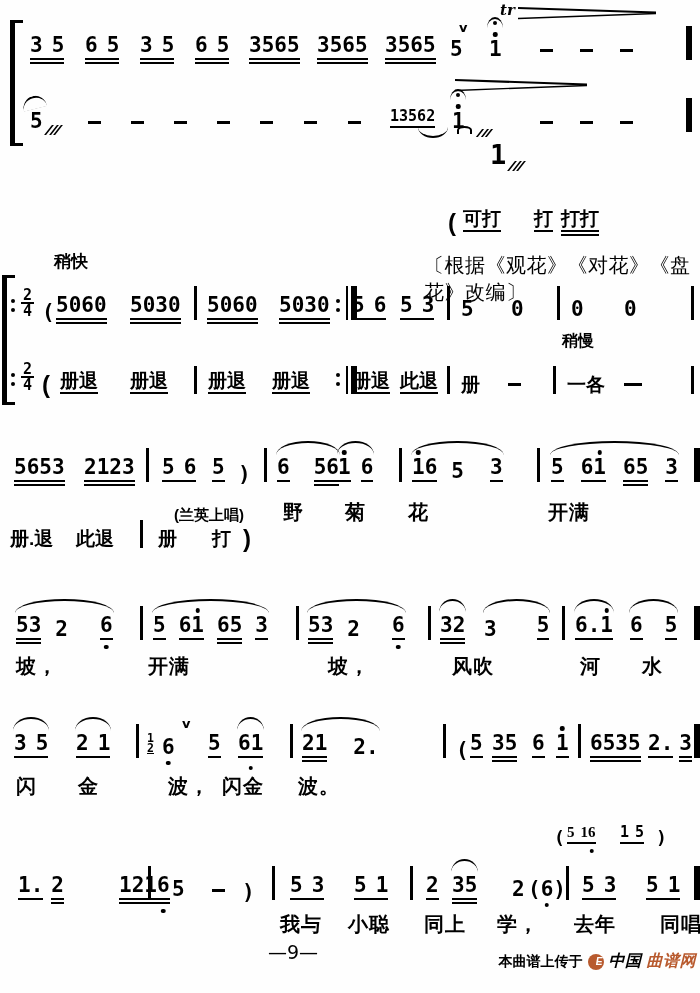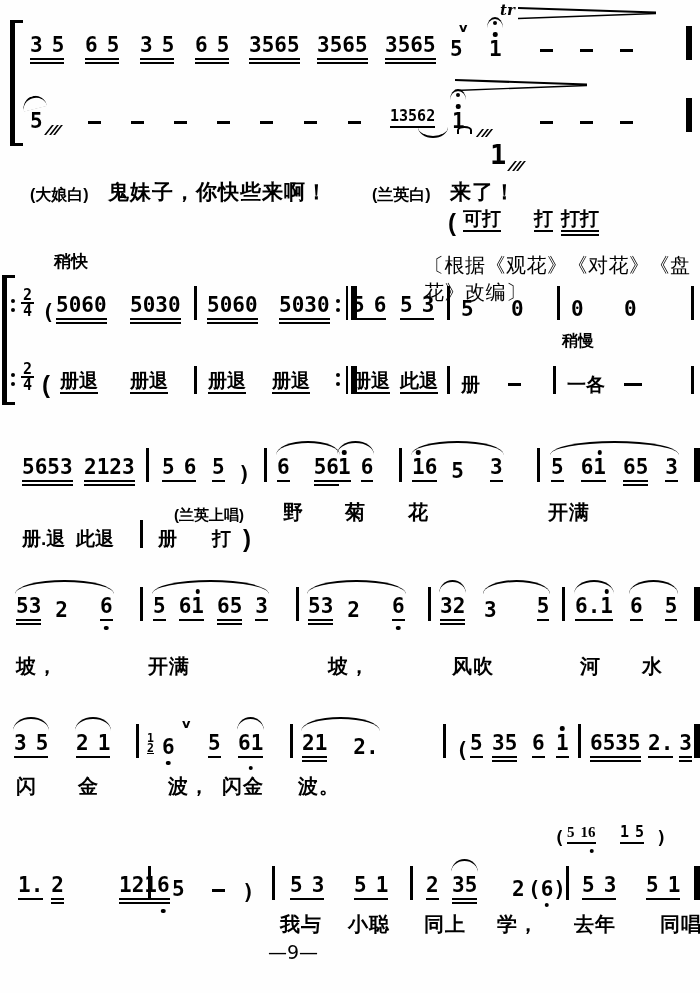--- a/index.html
+++ b/index.html
@@ -444,21 +444,21 @@
           </span>
         </div>
         <div class="cell c-dashL" style="left: 624px;">
           <div class="dashGlyph long"></div>
         </div>
         <div class="cell c-bar" style="left: 691px;">
           <div class="barline"></div>
         </div>
       </div>
       <div class="line t-notes" style="top: 436px; height: 58px;">
-        <div class="cell" style="left: 22px; margin-top: 24px;">
+        <div class="cell" style="left: 14px; margin-top: 24px;">
           <span class="ptwrap">
             <span class="pt u2"><span class="txt"><span class="ch">5</span><span class="ch">6</span><span class="ch">5</span><span class="ch">3</span></span></span>
           </span>
         </div>
         <div class="cell" style="left: 84px;">
           <span class="ptwrap">
             <span class="pt u2"><span class="txt"><span class="ch">2</span><span class="ch">1</span><span class="ch">2</span><span class="ch">3</span></span></span>
           </span>
         </div>
         <div class="cell c-bar" style="left: 146px;">
@@ -544,21 +544,21 @@
             <span class="pt u0"><span class="txt"><span class="ch">花</span></span></span>
           </span>
         </div>
         <div class="cell" style="left: 548px;">
           <span class="ptwrap">
             <span class="pt u0"><span class="txt"><span class="ch">开</span><span class="ch">满</span></span></span>
           </span>
         </div>
       </div>
       <div class="line t-perc" style="top: 524px; height: 34px;">
-        <div class="cell cjk" style="left: 22px; align-items: center;">
+        <div class="cell cjk" style="left: 10px; align-items: center;">
           <span class="ptwrap">
             <span class="pt u0"><span class="txt"><span class="ch">册</span><span class="ch">.</span><span class="ch">退</span></span></span>
           </span>
         </div>
         <div class="cell cjk" style="left: 76px;">
           <span class="ptwrap">
             <span class="pt u0"><span class="txt"><span class="ch">此</span><span class="ch">退</span></span></span>
           </span>
         </div>
         <div class="cell c-bar" style="left: 140px;">
@@ -573,21 +573,21 @@
           <span class="ptwrap">
             <span class="pt u0"><span class="txt"><span class="ch">打</span></span></span>
           </span>
         </div>
         <div class="cell c-paren" style="left: 243px;">
           <span class="ptwrap">
             <span class="pt u0"><span class="txt"><span class="ch">)</span></span></span>
           </span>
         </div>
       </div>
-      <div class="line t-notes" style="top: 575px; height: 58px;">
+      <div class="line t-notes" style="top: 594px; height: 58px;">
         <div class="cell" style="left: 16px;">
           <span class="ptwrap">
             <span class="pt u2"><span class="txt"><span class="ch">5</span><span class="ch">3</span></span></span>
             <span class="pt u0" style="margin-left: 14px;"><span class="txt"><span class="ch">2</span></span></span>
             <span class="pt u1" style="margin-left: 32px;"><span class="txt"><span class="ch dd">6</span></span></span>
           </span>
           <div class="slur"></div>
         </div>
         <div class="cell c-bar" style="left: 140px;">
           <div class="barline"></div>
@@ -936,25 +936,27 @@
           </span>
         </div>
         <div class="cell" style="left: 660px;">
           <span class="ptwrap">
             <span class="pt u0"><span class="txt"><span class="ch">同</span><span class="ch">唱</span></span></span>
           </span>
         </div>
       </div>
     </div>
 
-  <div class="dialogue">
-    <span class="dtag" id="d-tag1">(大娘白)</span>
-    <span class="dtext" id="d-text1">鬼妹子，你快些来啊！</span>
-    <span class="dtag" id="d-tag2">(兰英白)</span>
-    <span class="dtext" id="d-text2">来了！</span>
-  </div>
 
   <div class="tempo" id="tempo-fast">稍快</div>
   <div id="attrib">〔根据《观花》《对花》《盘花》改编〕</div>
   <div class="tempo" id="tempo-slow">稍慢</div>
 
   <div id="pageno">—9—</div>
+  <div id="brand">
+    <span class="prefix">本曲谱上传于</span>
+    <span class="logo brand-bg" style="background: rgb(184, 90, 46);">
+        <span class="logoE">E</span>
+      </span>
+    <span class="brandname">中国</span>
+    <span class="brandname brand-fg" style="color: rgb(184, 90, 46);">曲谱网</span>
+  </div>
 </div>
 
 </body></html>

